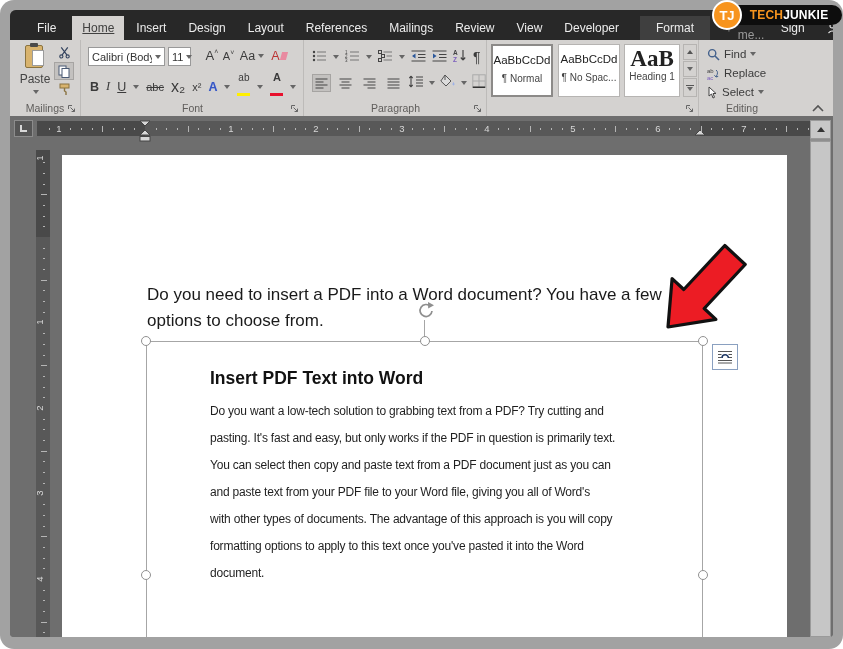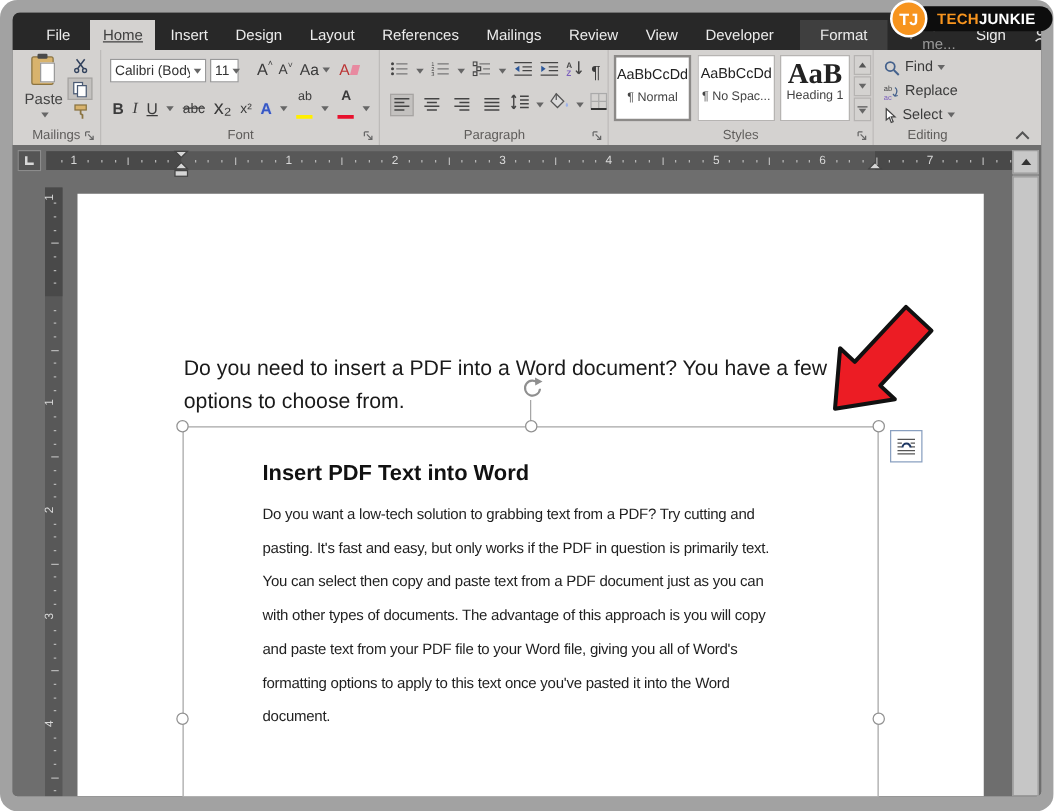--- a/index.html
+++ b/index.html
@@ -306,21 +306,20 @@
         <div class="railbtn" style="left:196px;top:4px;">
             <span style="width:0;height:0;border-left:3.5px solid transparent;border-right:3.5px solid transparent;border-bottom:4px solid #555;"></span>
           </div>
         <div class="railbtn" style="left:196px;top:21px;">
             <span class="caret"></span>
           </div>
         <div class="railbtn" style="left:196px;top:38px;height:19px;flex-direction:column;gap:1px;">
             <span style="width:8px;height:1px;background:#555;"></span>
             <span class="caret"></span>
           </div>
-        <div class="g-label">Styles</div>
         <svg class="launcher" viewBox="0 0 10 10">
             <path d="M1.5 1.5 H5 M1.5 1.5 V5" stroke="#666" fill="none"></path>
             <path d="M3.5 3.5 L7.5 7.5 M7.5 4.6 V7.5 H4.6" stroke="#666" fill="none"></path>
           </svg>
       </div>
 
       <div class="group" style="left:689px;width:86px;border-right:none;">
         <div class="edrow abs" style="left:8px;top:5px;">
           <svg width="13" height="13" viewBox="0 0 13 13">
               <circle cx="5.2" cy="5.2" r="3.6" fill="none" stroke="#44618c" stroke-width="1.4"></circle>
@@ -521,22 +520,22 @@
           <path d="M2 2.5 H16 M2 5.5 H5.5 M12.5 5.5 H16 M2 8.5 H5.5 M12.5 8.5 H16 M2 11.5 H16 M2 14 H16" stroke="#555" stroke-width="1"></path>
           <path d="M6 9 A3.2 3.2 0 0 1 12.4 9" fill="none" stroke="#1f3864" stroke-width="1.6"></path>
         </svg>
     </div>
 
     <div class="embed-h">Insert PDF Text into Word</div>
     <div class="embed-body">
       <div>Do you want a low-tech solution to grabbing text from a PDF? Try cutting and</div>
       <div>pasting. It's fast and easy, but only works if the PDF in question is primarily text.</div>
       <div>You can select then copy and paste text from a PDF document just as you can</div>
+      <div>and paste text from your PDF file to your Word file, giving you all of Word's</div>
       <div>with other types of documents. The advantage of this approach is you will copy</div>
-      <div>and paste text from your PDF file to your Word file, giving you all of Word's</div>
       <div>formatting options to apply to this text once you've pasted it into the Word</div>
       <div>document.</div>
     </div>
 
     <svg class="redarrow" width="132" height="112" viewBox="0 0 132 112">
       <polygon points="94.8,15.5 53.8,59.5 42.1,48.6 38,97 85.9,89.4 74.2,78.5 115.2,34.5" fill="#ec1c24" stroke="#111" stroke-width="3.2" stroke-linejoin="round"></polygon>
     </svg>
 
   </div>
 

